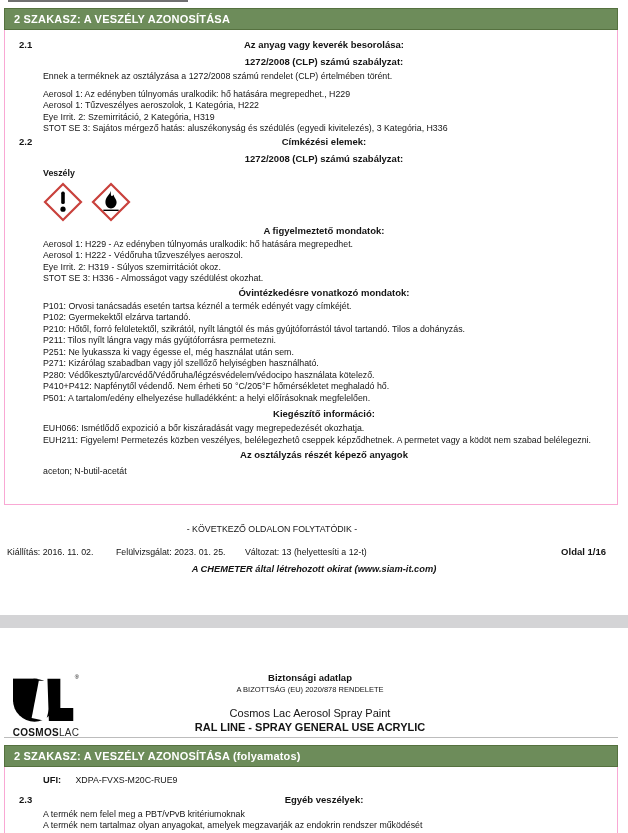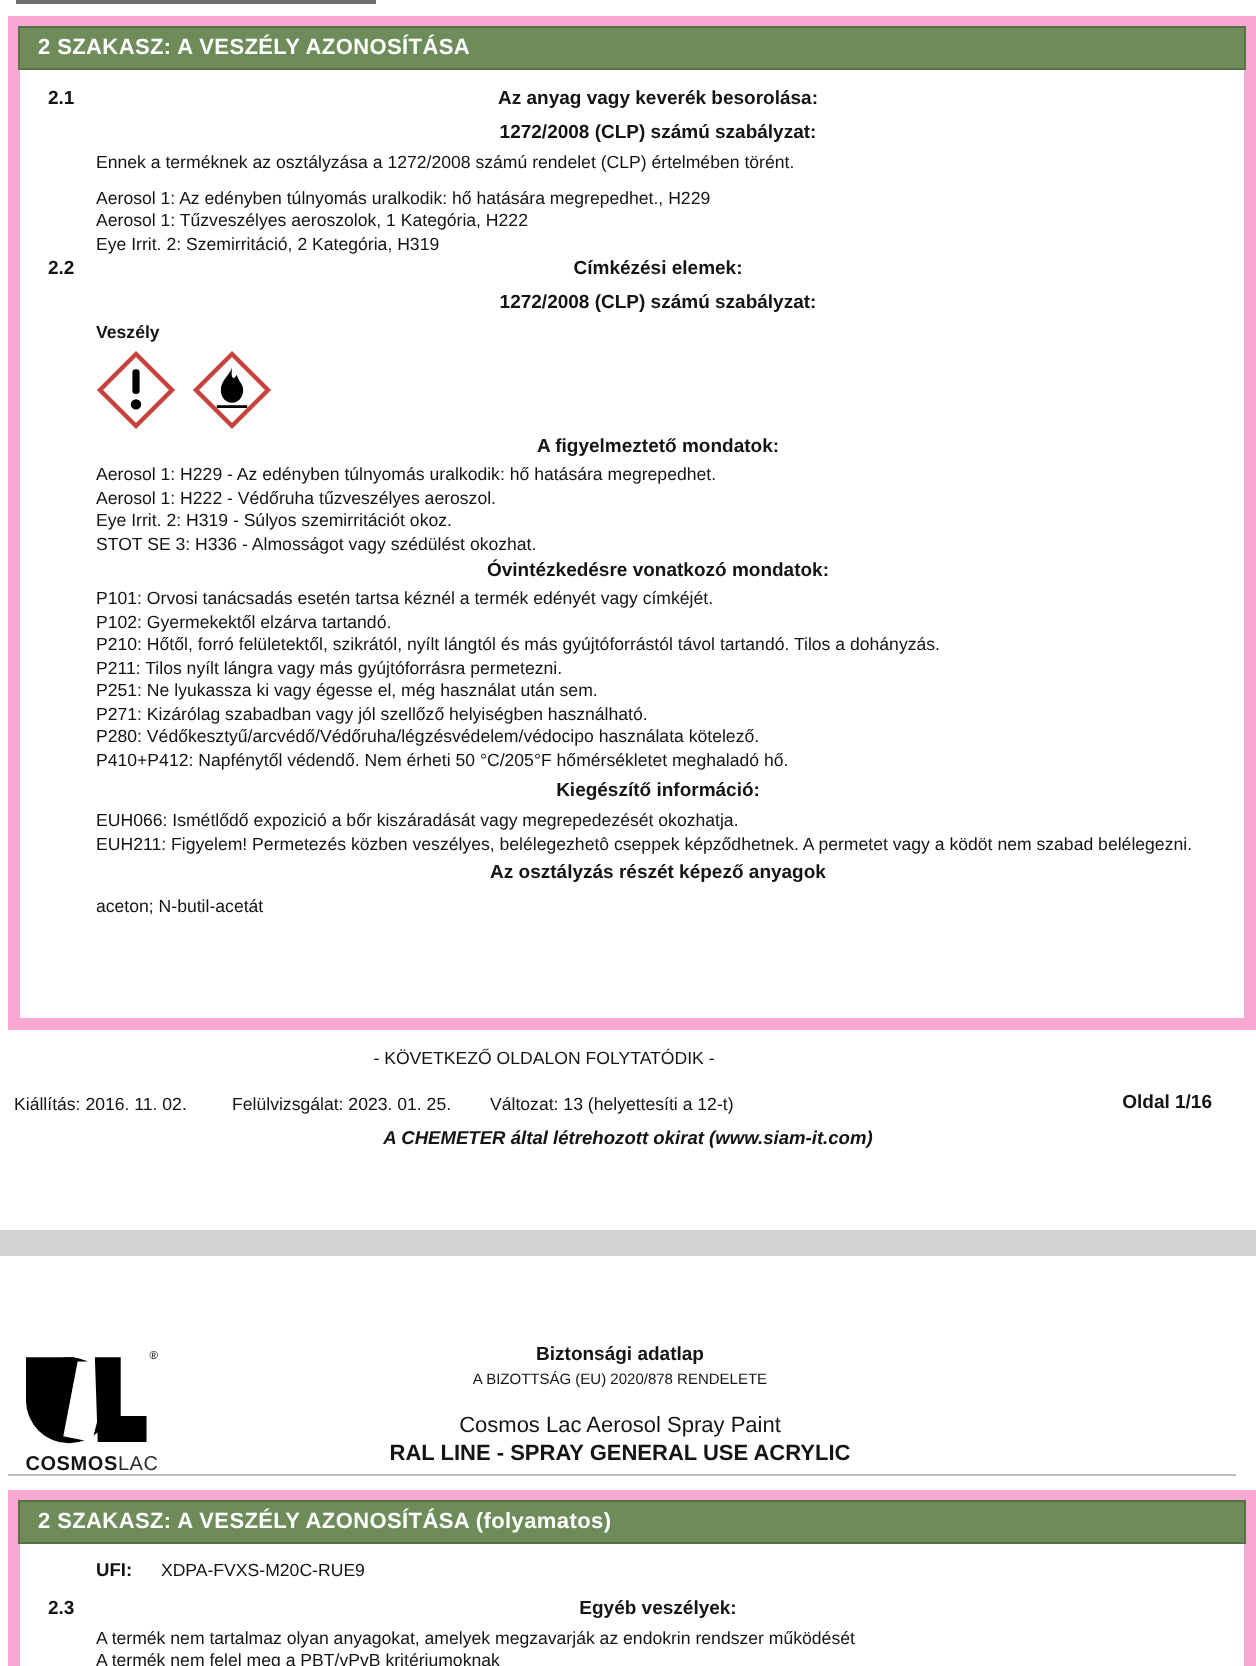--- a/index.html
+++ b/index.html
@@ -3,21 +3,21 @@
 <meta charset="utf-8">
 <style>
   html,body{margin:0;padding:0;}
   body{
     width:628px;height:833px;position:relative;overflow:hidden;
     background:#ffffff;color:#141414;
     font-family:"Liberation Sans", sans-serif;
   }
   .remnant{position:absolute;top:0;left:8px;width:180px;height:2px;background:#6f6f6f;}
 
-  .sec-box{position:absolute;left:4px;width:612px;border:6px solid #f9a8d4;background:#fff;}
+  .sec-box{position:absolute;left:4px;width:612px;border:1px solid #f9a8d4;background:#fff;}
   .p1{top:8px;height:495px;}
   .p2{top:745px;height:95px;border-bottom:none;}
 
   .sec-bar{
     height:20px;line-height:20px;margin:-1px -1px 0 -1px;
     background:var(--green,#6d8c5a);border:1px solid var(--greenb,#55713f);
     color:#fff;font-weight:bold;font-size:11px;padding-left:9px;
     letter-spacing:0.2px;
   }
   .content{padding:0 12px 0 38px;font-size:8.8px;line-height:11.5px;position:relative;}
@@ -90,20 +90,21 @@
       <span class="num">2.1</span>
       <span>Az anyag vagy keverék besorolása:</span>
     </div>
     <div class="h s21-sub">1272/2008 (CLP) számú szabályzat:</div>
     <div class="s21-intro">Ennek a terméknek az osztályzása a 1272/2008 számú rendelet (CLP) értelmében törént.</div>
 
     <div class="cls-block">
       <div>Aerosol 1: Az edényben túlnyomás uralkodik: hő hatására megrepedhet., H229</div>
       <div>Aerosol 1: Tűzveszélyes aeroszolok, 1 Kategória, H222</div>
       <div>Eye Irrit. 2: Szemirritáció, 2 Kategória, H319</div>
+      <div>STOT SE 3: Sajátos mérgező hatás: aluszékonyság és szédülés (egyedi kivitelezés), 3 Kategória, H336</div>
     </div>
 
     <div class="num-row h s22-title">
       <span class="num">2.2</span>
       <span>Címkézési elemek:</span>
     </div>
     <div class="h s22-sub">1272/2008 (CLP) számú szabályzat:</div>
     <div class="b signal">Veszély</div>
 
     <div class="picto-row">
@@ -130,20 +131,21 @@
     <div class="h prec-title">Óvintézkedésre vonatkozó mondatok:</div>
     <div class="prec-block">
       <div>P101: Orvosi tanácsadás esetén tartsa kéznél a termék edényét vagy címkéjét.</div>
       <div>P102: Gyermekektől elzárva tartandó.</div>
       <div>P210: Hőtől, forró felületektől, szikrától, nyílt lángtól és más gyújtóforrástól távol tartandó. Tilos a dohányzás.</div>
       <div>P211: Tilos nyílt lángra vagy más gyújtóforrásra permetezni.</div>
       <div>P251: Ne lyukassza ki vagy égesse el, még használat után sem.</div>
       <div>P271: Kizárólag szabadban vagy jól szellőző helyiségben használható.</div>
       <div>P280: Védőkesztyű/arcvédő/Védőruha/légzésvédelem/védocipo használata kötelező.</div>
       <div>P410+P412: Napfénytől védendő. Nem érheti 50 °C/205°F hőmérsékletet meghaladó hő.</div>
+      <div>P501: A tartalom/edény elhelyezése hulladékként: a helyi előírásoknak megfelelően.</div>
     </div>
 
     <div class="h supp-title">Kiegészítő információ:</div>
     <div class="supp-block">
       <div>EUH066: Ismétlődő expozició a bőr kiszáradását vagy megrepedezését okozhatja.</div>
       <div>EUH211: Figyelem! Permetezés közben veszélyes, belélegezhetô cseppek képződhetnek. A permetet vagy a ködöt nem szabad belélegezni.</div>
     </div>
 
     <div class="h subst-title">Az osztályzás részét képező anyagok</div>
     <div class="subst">aceton; N-butil-acetát</div>
@@ -193,17 +195,17 @@
   <div class="content">
     <div class="ufi-row">
       <span class="ufi-label">UFI:</span>
       <span>XDPA-FVXS-M20C-RUE9</span>
     </div>
     <div class="num-row h s23-title">
       <span class="num">2.3</span>
       <span>Egyéb veszélyek:</span>
     </div>
     <div class="s23-block">
+      <div>A termék nem felel meg a PBT/vPvB kritériumoknak</div>
       <div>A termék nem tartalmaz olyan anyagokat, amelyek megzavarják az endokrin rendszer működését</div>
-      <div>A termék nem felel meg a PBT/vPvB kritériumoknak</div>
     </div>
   </div>
 </div>
 
 </body></html>

